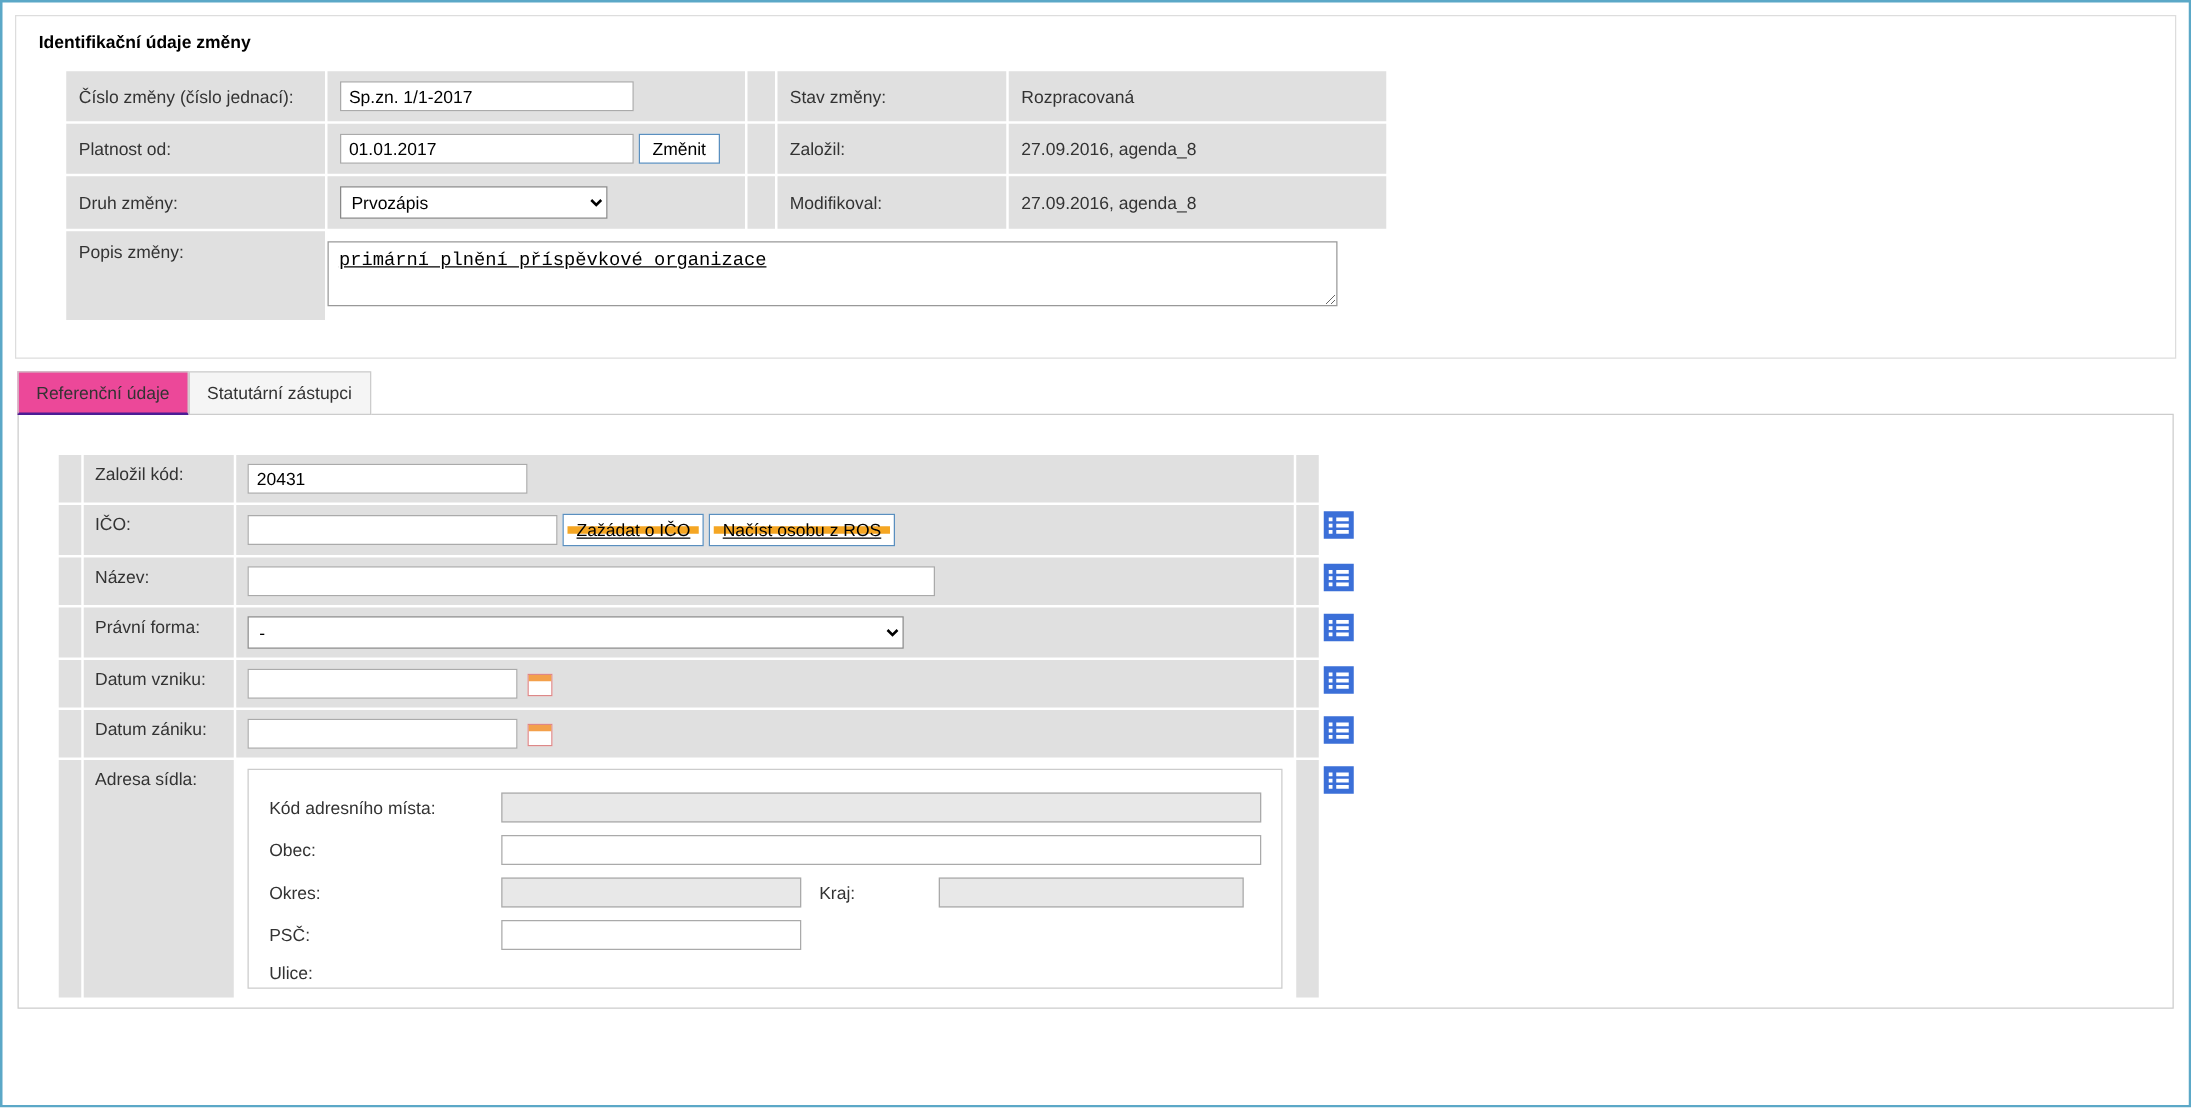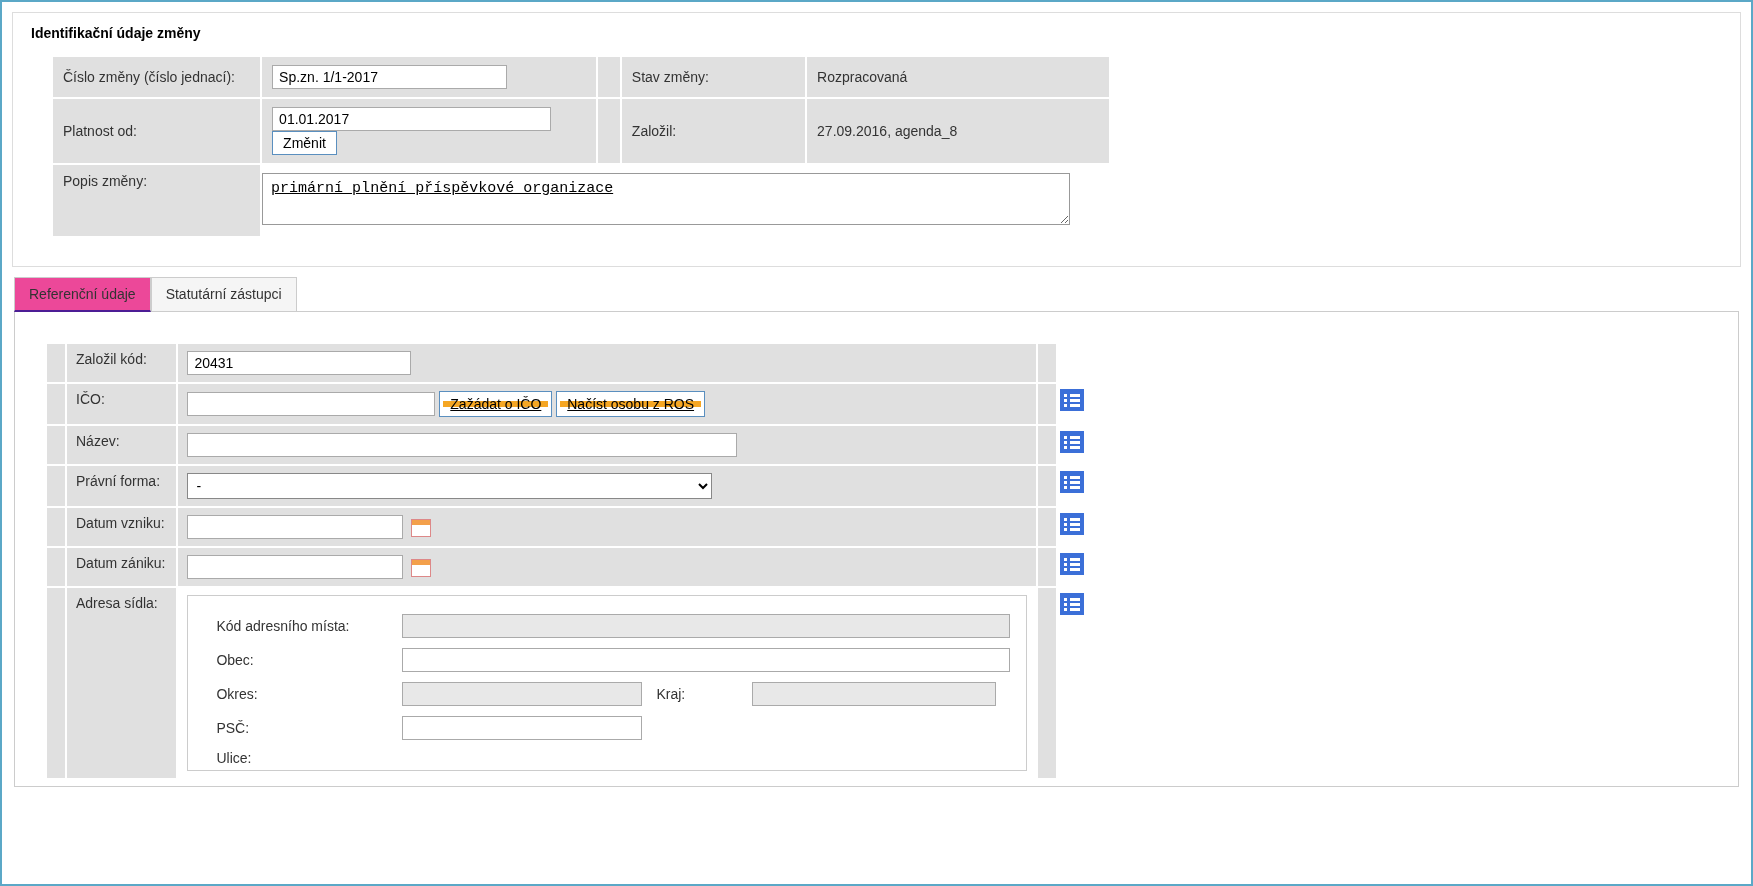--- a/index.html
+++ b/index.html
@@ -222,21 +222,21 @@
     content: '';
     position: absolute;
     left: 10px; top: 5px;
     width: 10px; height: 3px;
     background: #fff;
     box-shadow: 0 5px 0 #fff, 0 10px 0 #fff;
   }
   .addr-box {
     border: 1px solid #ccc;
     background: #fff;
-    padding: 18px 16px 4px 28px;
+    padding: 18px 16px 4px 16px;
   }
   .addr-row {
     display: flex;
     align-items: center;
     margin-bottom: 10px;
   }
   .addr-row .alabel {
     width: 186px;
     color: #333;
   }
@@ -258,25 +258,36 @@
         <td class="val-cell">
           <input type="text" class="txt" style="width: 235px;" value="Sp.zn. 1/1-2017">
         </td>
         <td class="gap-cell"></td>
         <td class="label-cell2">Stav změny:</td>
         <td class="val-cell2">Rozpracovaná</td>
       </tr>
       <tr>
         <td class="label-cell">Platnost od:</td>
         <td class="val-cell">
-          <input type="text" class="txt ro-input" style="width: 279px;" readonly="" value="01.01.2017">
+          <input type="text" class="txt ro-input" style="width: 235px;" readonly="" value="01.01.2017">
           <button class="btn">Změnit</button>
         </td>
         <td class="gap-cell"></td>
         <td class="label-cell2">Založil:</td>
+        <td class="val-cell2">27.09.2016, agenda_8</td>
+      </tr>
+      <tr>
+        <td class="label-cell">Druh změny:</td>
+        <td class="val-cell">
+          <select class="sel" style="width:214px">
+            <option>Prvozápis</option>
+          </select>
+        </td>
+        <td class="gap-cell"></td>
+        <td class="label-cell2">Modifikoval:</td>
         <td class="val-cell2">27.09.2016, agenda_8</td>
       </tr>
       <tr class="desc-row">
         <td class="label-cell">Popis změny:</td>
         <td colspan="4" class="val-desc">
           <textarea class="ta" style="">primární plnění příspěvkové organizace</textarea>
         </td>
       </tr>
     </tbody>
       </table>

